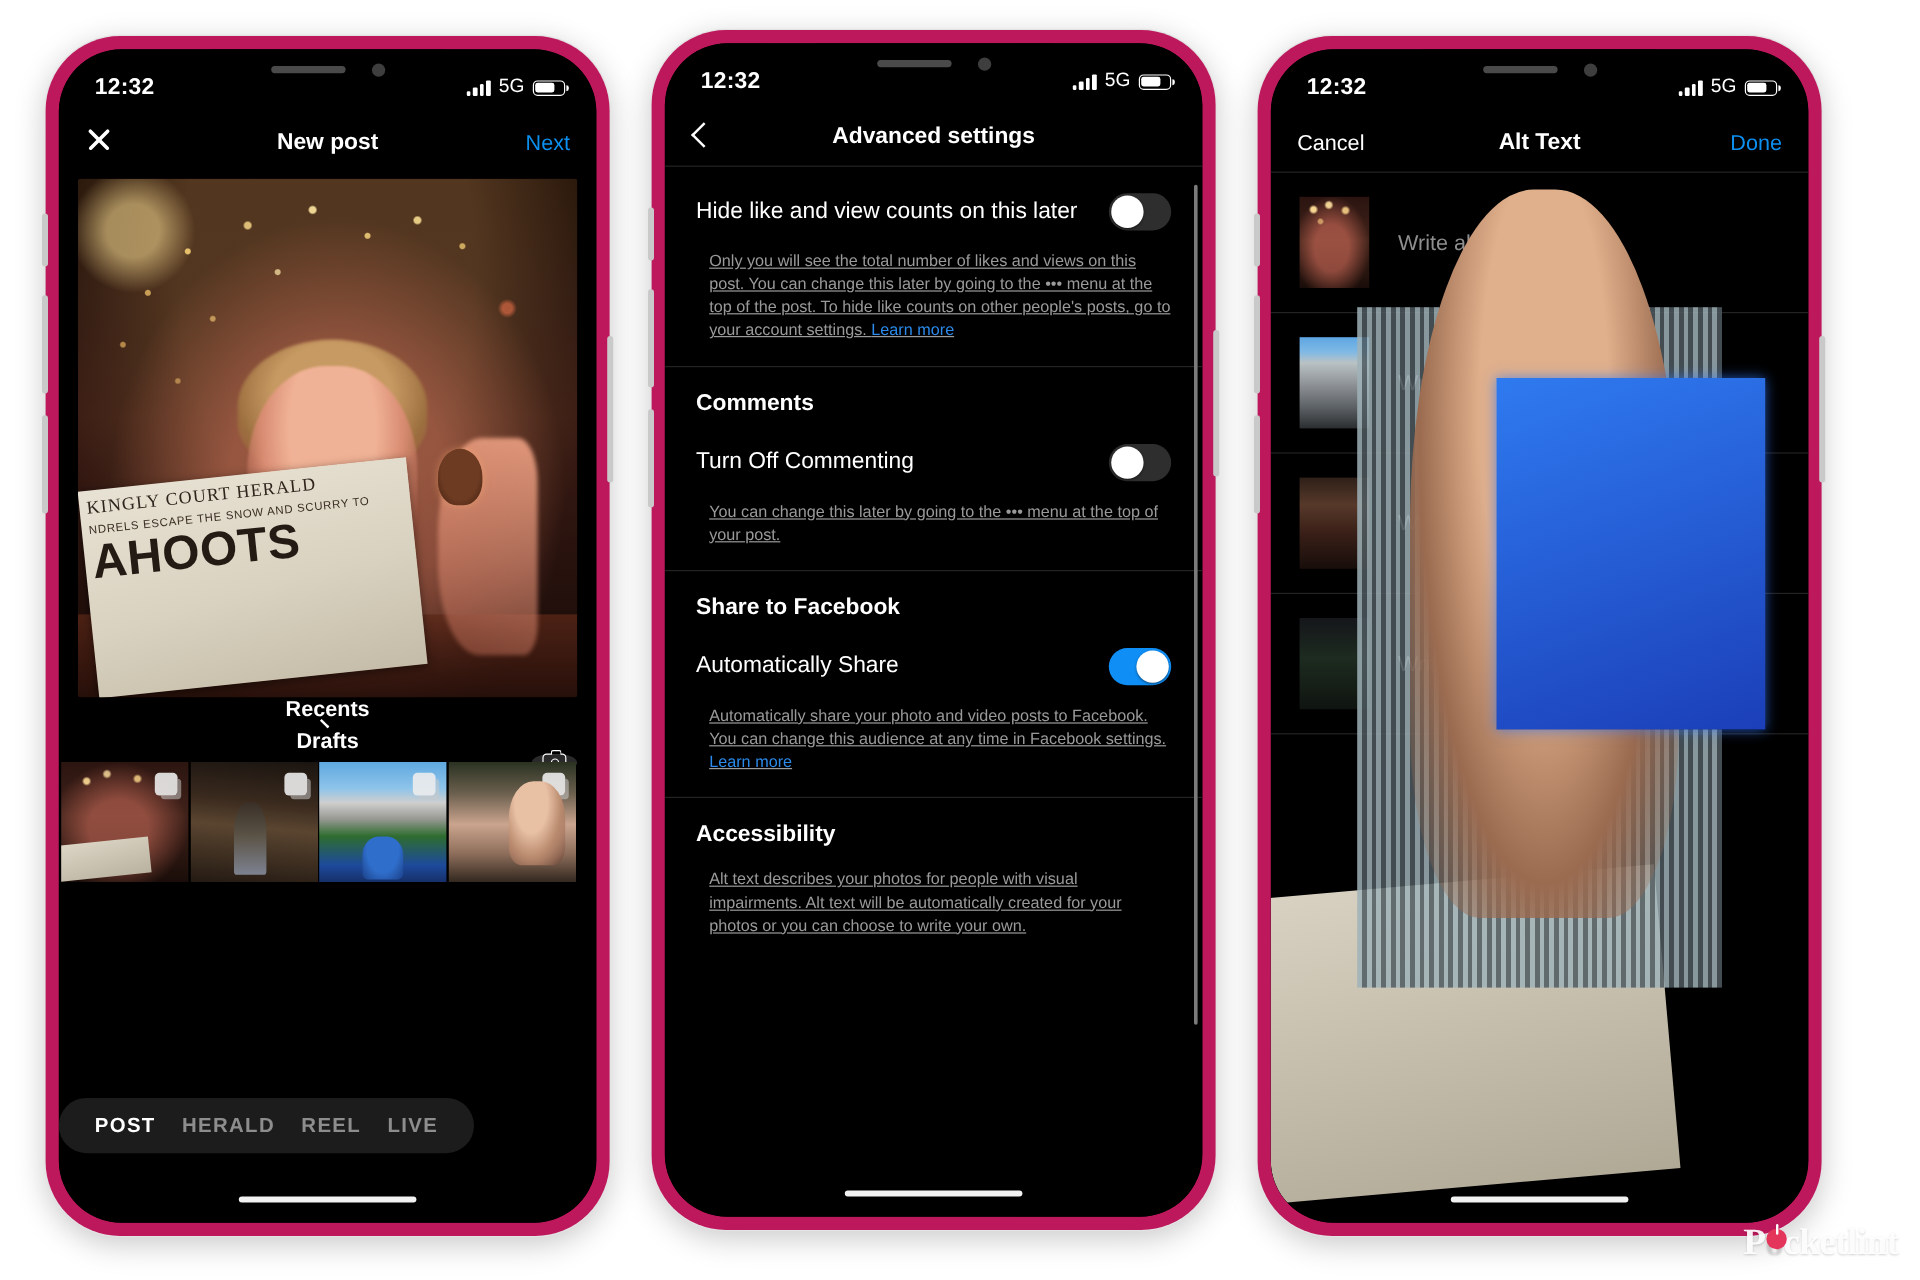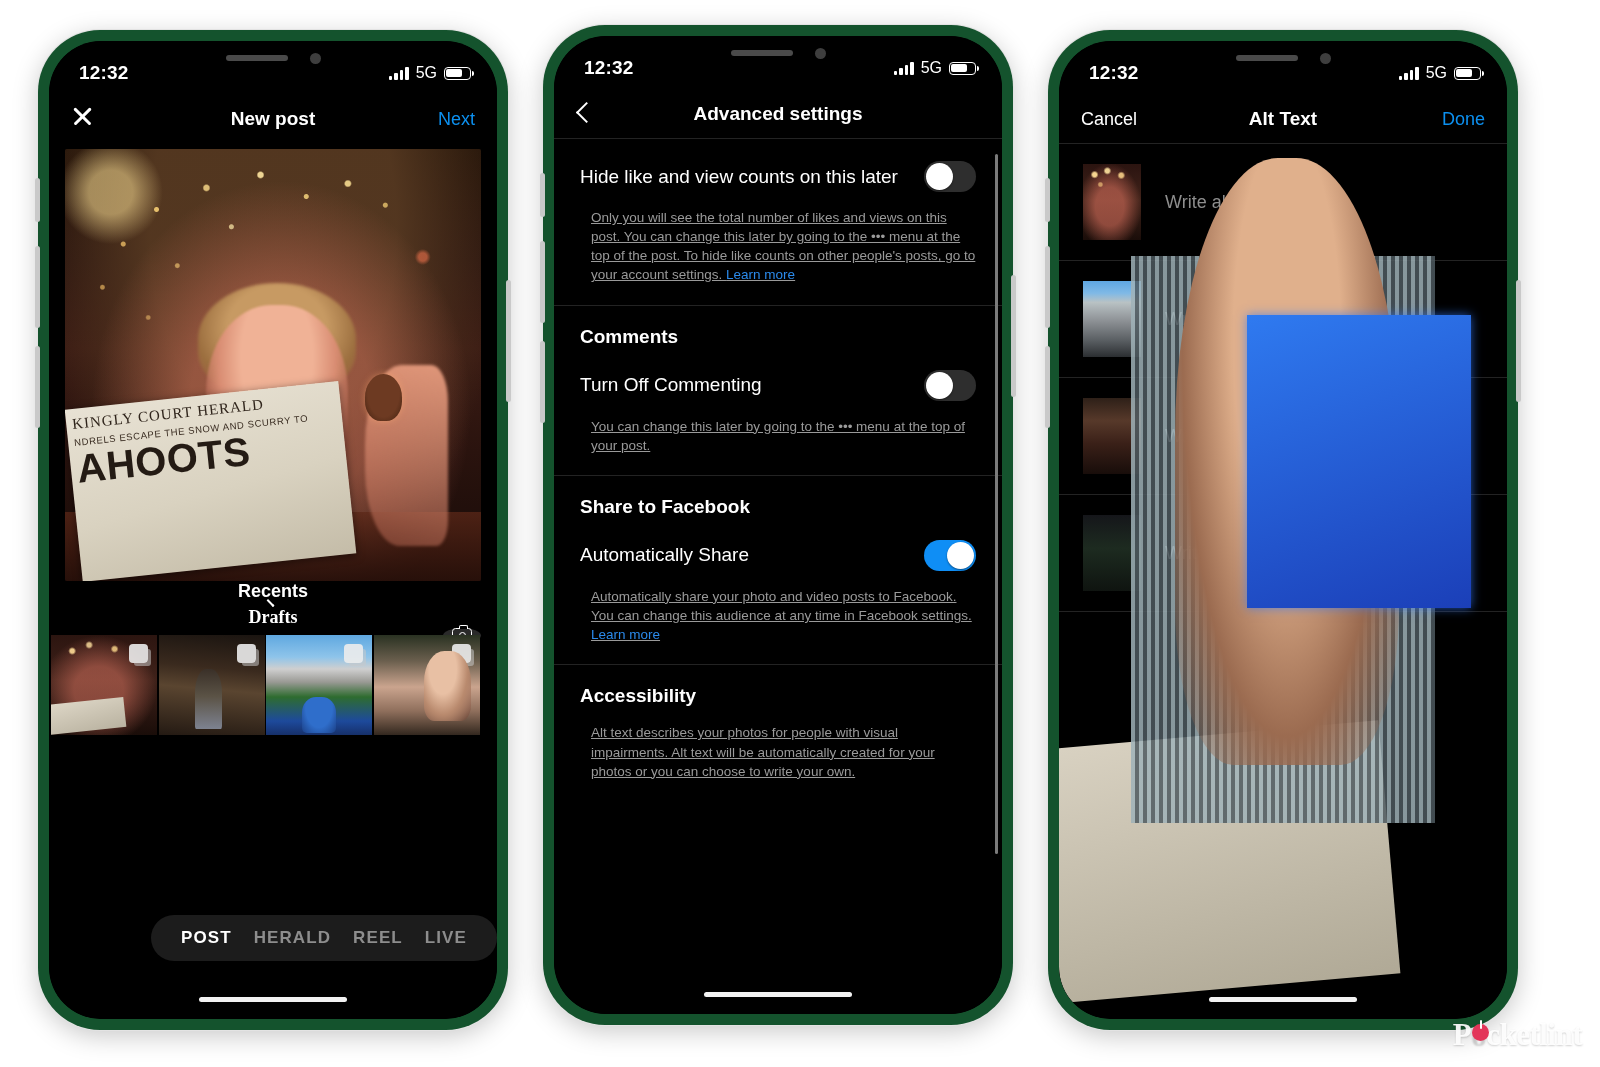--- a/index.html
+++ b/index.html
@@ -12,21 +12,21 @@
   .stage {
     position: relative;
     width: 1600px; height: 1067px;
     background: #ffffff;
   }
 
   
   .phone {
     position: absolute;
     width: 470px; height: 1000px;
-    background: #14532d;
+    background: #be185d;
     border-radius: 62px;
     box-shadow: 0 0 0 1px #e3e3e3, 0 6px 26px rgba(0,0,0,.22);
   }
   .phone .bezel {
     position: absolute;
     left: 11px; top: 11px; right: 11px; bottom: 11px;
     background: #000;
     border-radius: 52px;
     overflow: hidden;
   }
@@ -203,21 +203,21 @@
     padding: 0 16px;
     color: #fff;
     flex-direction: column;
   }
   .gb-recents { font-size: 18px; font-weight: 700; }
   .chev-dn {
     display:inline-block; width: 9px; height: 9px; margin: 0 14px 3px 8px;
     border-right: 2.2px solid #fff; border-bottom: 2.2px solid #fff;
     transform: rotate(45deg);
   }
-  .gb-drafts { font-size: 18px; font-weight: 700; font-family: Liberation Serif, serif; }
+  .gb-drafts { font-size: 18px; font-weight: 700; }
   .cam-btn {
     margin-left: auto;
     width: 38px; height: 38px; border-radius: 50%;
     background: #2a2a2a;
     display: flex; align-items: center; justify-content: center;
   }
   .cam-glyph {
     position: relative; width: 20px; height: 15px;
     border: 1.8px solid #fff; border-radius: 3.5px;
   }
@@ -273,21 +273,21 @@
   .t4 { background:
       linear-gradient(180deg,#2a3222 0%,#6b5f4e 26%,#caa48e 52%,#8f6f5c 76%,#33281f 100%); }
   .t4::after {
     content:""; position:absolute; right: 8%; top: 16%; width: 44%; height: 70%;
     background: radial-gradient(ellipse at 40% 26%, #e8c0a4 0 34%, #b98a6e 62%, rgba(120,70,55,.4) 90%, transparent 100%);
     border-radius: 44% 44% 22% 22%;
   }
 
   .mode-wrap {
     position: absolute; left: 0; right: 0; bottom: 58px;
-    display: flex; justify-content: flex-end;
+    display: flex; justify-content: flex-start;
   }
   .mode-pill {
     display: flex; align-items: center; gap: 22px;
     background: #1c1c1c;
     border-radius: 26px;
     padding: 13px 30px;
   }
   .mode-pill span { font-size: 17px; letter-spacing: 1.1px; font-weight: 700; color: #8d8d8d; }
   .mode-pill span.on { color: #ffffff; }
 

